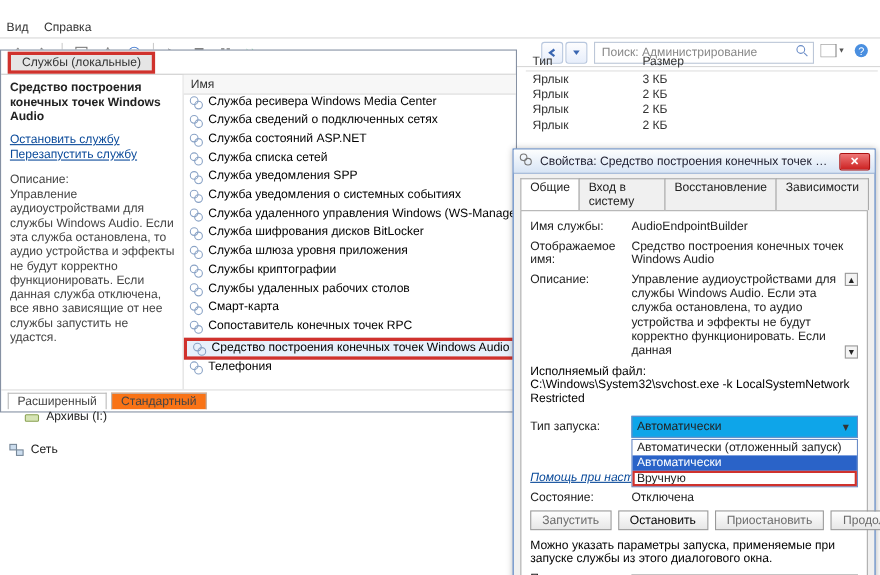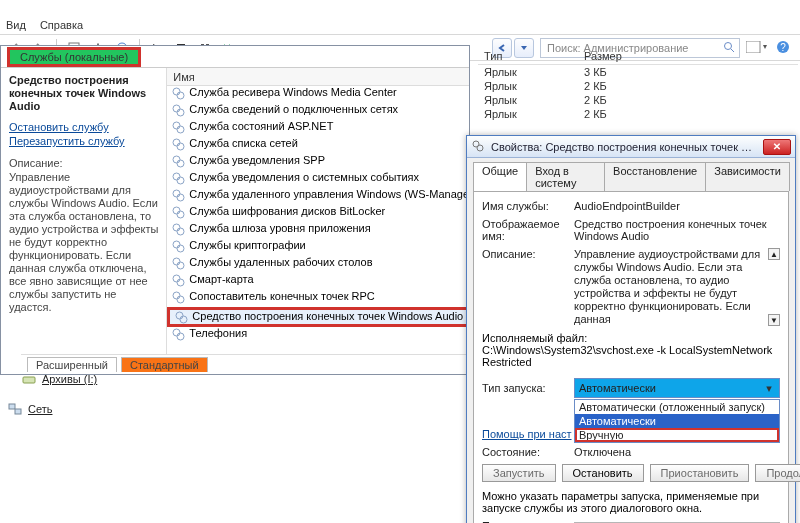--- a/index.html
+++ b/index.html
@@ -26,48 +26,48 @@
   .rightsearch { margin-left:auto; display:flex; align-items:center; gap:6px; padding-right:10px;}
   .nav-arrows { display:flex; gap:2px;}
   .navbtn { width:20px; height:20px; border:1px solid #b8c7de; border-radius:3px; background:linear-gradient(#fdfdfe,#e7eefb); display:flex; align-items:center; justify-content:center;}
   .searchbox { width:200px; height:20px; border:1px solid #bcc7d8; background:#fff; display:flex; align-items:center; padding:0 4px; gap:4px;}
   .searchbox input { border:none; outline:none; font:inherit; width:100%; color:#888;}
   .right-tools { display:flex; gap:8px; align-items:center; color:#555;}
 
   
   .services-panel { position:absolute; top:45px; left:0; width:470px; border:1px solid #8691a3; background:#fff; }
   .svc-header { height:22px; display:flex; align-items:flex-end; border-bottom:1px solid #ccc;}
-  .tab-local { border:3px solid #d0322d; padding:1px 10px; background:#22c55e; margin:2px 0 0 6px; color:#333;}
+  .tab-local { border:3px solid #d0322d; padding:1px 10px; background:#e5e5e5; margin:2px 0 0 6px; color:#333;}
   .svc-body { display:flex; height:286px;}
   .svc-left { width:170px; border-right:1px solid #ddd; padding:6px 6px 6px 8px; overflow:hidden;}
   .svc-title { font-weight:bold; color:#222; margin-bottom:8px; line-height:13px;}
   .svc-link { color:#0a4a9a; text-decoration:underline; display:block; margin-bottom:2px;}
   .svc-sub { margin-top:10px; color:#444;}
   .svc-desc { margin-top:2px; color:#444; line-height:13px;}
   .svc-right { flex:1; display:flex; flex-direction:column;}
   .col-head { height:18px; border-bottom:1px solid #ddd; padding-left:6px; display:flex; align-items:center; color:#333; background:#f7f7f7;}
   .svc-list { flex:1; overflow:hidden;}
   .svc-item { display:flex; height:17px; padding-left:4px; gap:4px; white-space:nowrap; overflow:hidden;}
   .svc-item .gic { width:14px; height:14px; display:inline-flex; align-items:center; justify-content:center;}
   .svc-item.sel { border:3px solid #d0322d; background:#e7f0fb; height:20px;}
-  .svc-foot { height:20px; border-top:1px solid #ddd; display:flex; align-items:center; padding-left:6px; gap:4px;margin-left:20px;}
+  .svc-foot { height:20px; border-top:1px solid #ddd; display:flex; align-items:center; padding-left:6px; gap:4px;}
   .foot-tab { border:1px solid #bbb; border-bottom:none; padding:1px 8px; background:#fff; color:#444;}
   .foot-tab.act { background:#f97316;}
 
   
   .explorer-cols { position:absolute; top:48px; left:478px; width:320px;}
   .ex-head { display:flex; border-bottom:1px solid #e0e0e0; color:#333;}
   .ex-head div:first-child { width:100px; padding:2px 6px;}
   .ex-head div:last-child { padding:2px 6px;}
   .ex-row { display:flex; color:#333;}
   .ex-row div:first-child { width:100px; padding:1px 6px;}
   .ex-row div:last-child { padding:1px 6px;}
 
   
-  .tree { position:absolute; top:370px; left:8px; width:200px; color:#222;text-decoration:underline;}
+  .tree { position:absolute; top:370px; left:8px; width:200px; color:#222;}
   .tree-item { display:flex; align-items:center; gap:6px; height:18px;}
   .tree-ico { width:14px; height:14px; display:inline-block;}
 
   
   .dialog { position:absolute; top:135px; left:466px; width:330px; border:1px solid #4f7cc0; background:#f0f0f0; box-shadow:0 0 6px rgba(0,0,0,.3);}
   .titlebar { height:22px; background:linear-gradient(#fdfefe,#d7e4f5); display:flex; align-items:center; padding:0 4px; gap:6px; border-bottom:1px solid #9ab2d6;}
   .titlebar .ttl { flex:1; overflow:hidden; text-overflow:ellipsis; white-space:nowrap; color:#223;}
   .closebtn { width:28px; height:16px; background:linear-gradient(#e77,#c22); border:1px solid #a11; border-radius:2px; color:#fff; display:flex; align-items:center; justify-content:center; font-size:10px; font-weight:bold;}
   .tabs { display:flex; padding:4px 6px 0 6px; gap:0;justify-content:flex-end;}
   .dtab { border:1px solid #aaa; border-bottom:none; padding:2px 8px; background:#f0f0f0; margin-right:-1px; color:#222;}
@@ -79,21 +79,21 @@
   .fval.multiline { line-height:13px;}
   .descbox { position:relative; padding-right:14px;}
   .descbox .sbtn { position:absolute; right:0; width:12px; height:12px; border:1px solid #999; background:#f4f4f4; font-size:8px; display:flex; align-items:center; justify-content:center;}
   .descbox .sbtn.up{ top:0;} .descbox .sbtn.dn{ bottom:0;}
   .combo { border:1px solid #6a8cc7; height:20px; background:#0ea5e9; display:flex; align-items:center; padding:0 4px; position:relative;}
   .combo .caret { position:absolute; right:3px; width:14px; height:16px; display:flex; align-items:center; justify-content:center; color:#333;}
   .dropdown { position:absolute; top:20px; left:-1px; right:-1px; border:1px solid #6a8cc7; background:#fff; z-index:5;}
   .dd-item { padding:1px 4px;}
   .dd-item.hi { background:#2a63c8; color:#fff;}
   .dd-item.mark { outline:2px solid #d0322d; outline-offset:-2px;}
-  .link-help { color:#0a4a9a; text-decoration:underline;}
+  .link-help { color:#0a4a9a; text-decoration:underline;font-style:italic;}
   .btnrow { display:flex; gap:6px; margin:4px 0 8px 0;}
   .wbtn { border:1px solid #999; background:linear-gradient(#fefefe,#e7e7e7); padding:2px 10px; color:#6b6b6b;}
   .wbtn.en { color:#000;}
   .pinput { width:100%; height:20px; border:1px solid #b6b6b6; background:#fff;}
 </style>
 </head>
 <body>
 
 <div class="menubar">
   <span>Вид</span>

